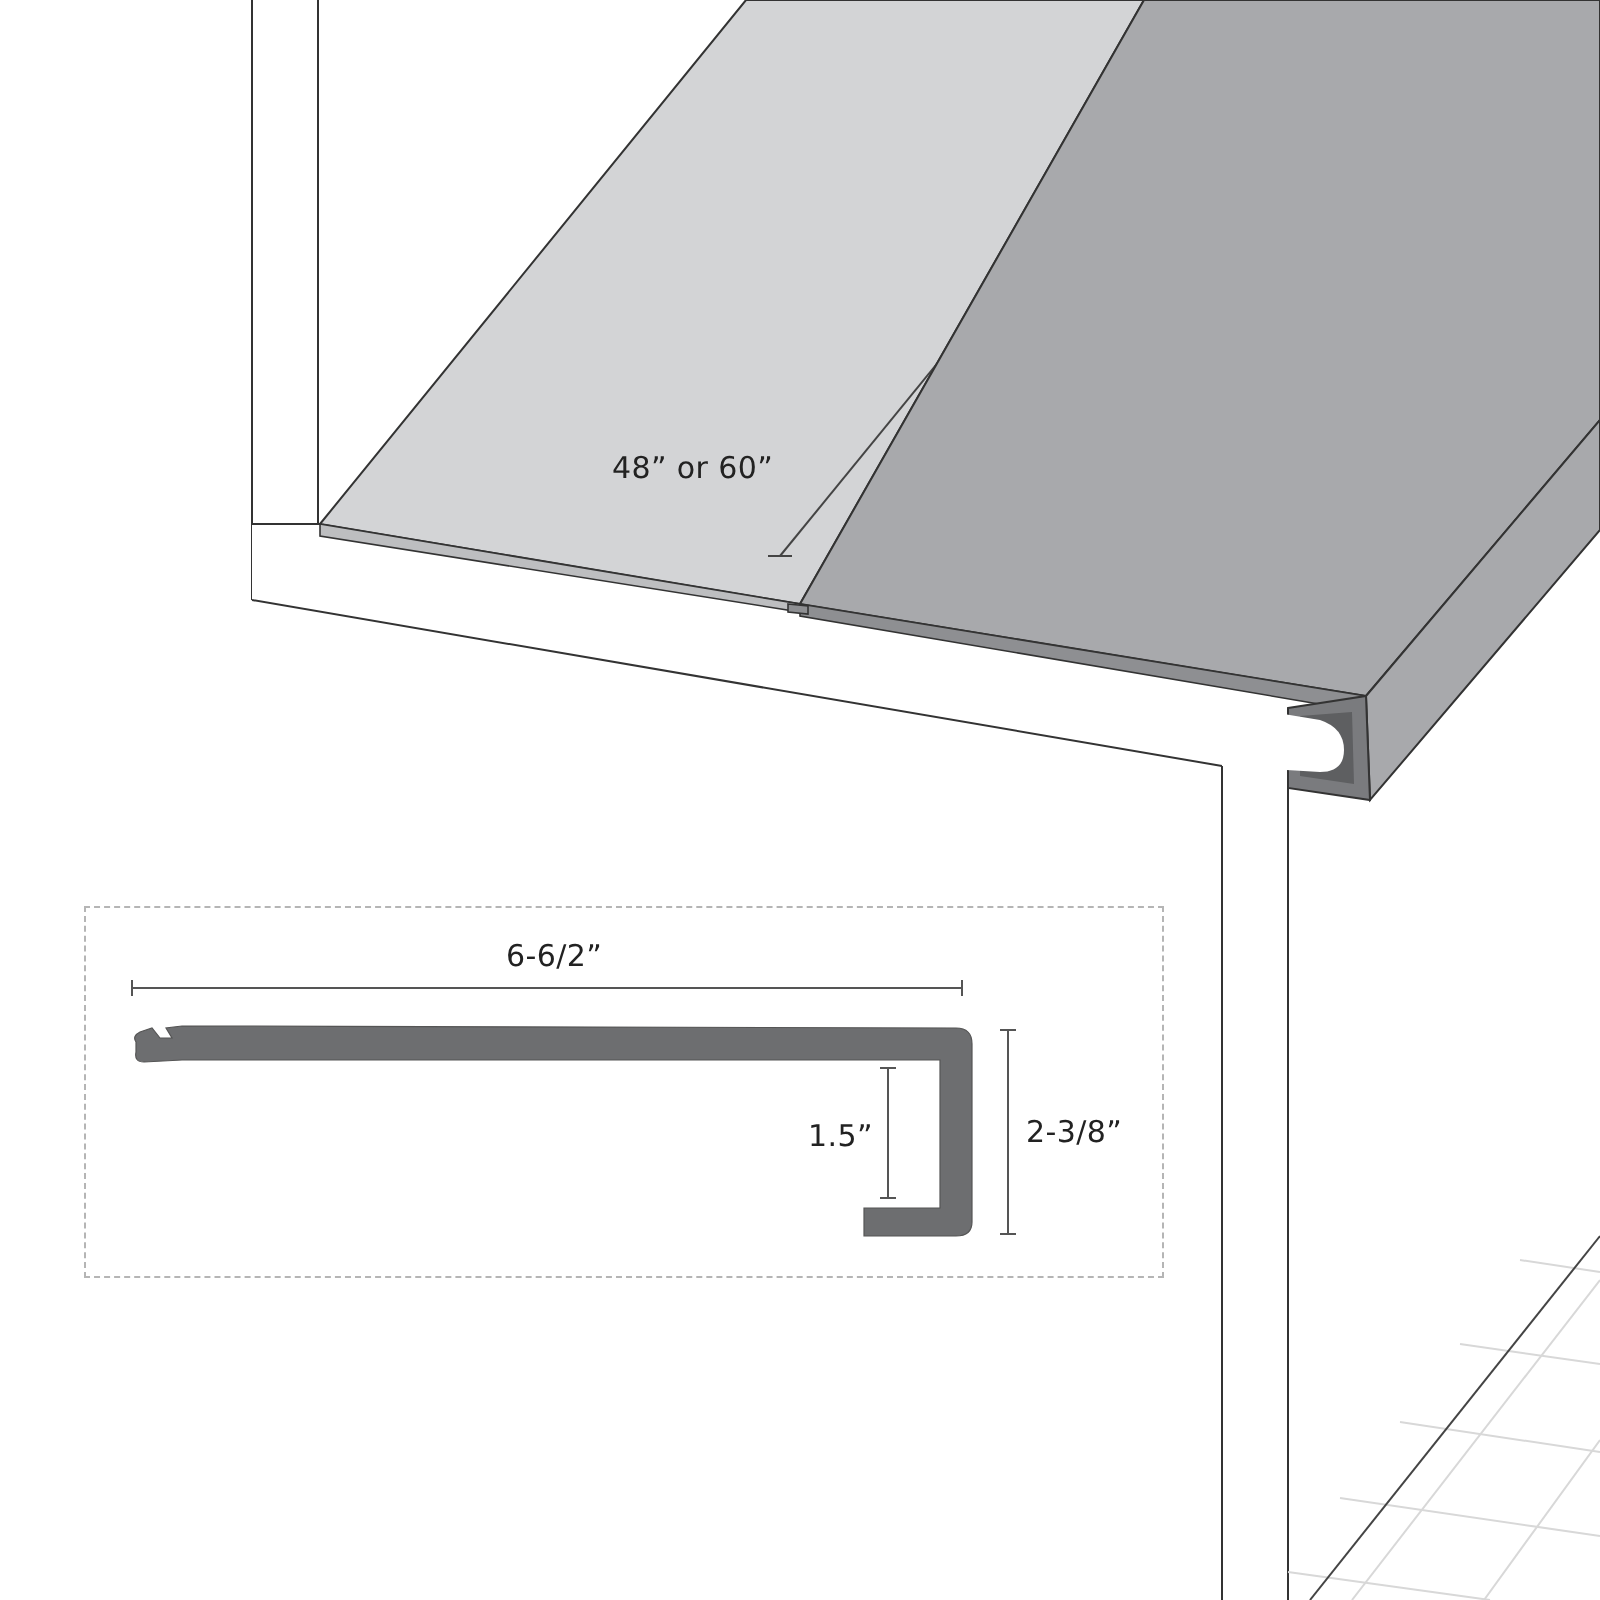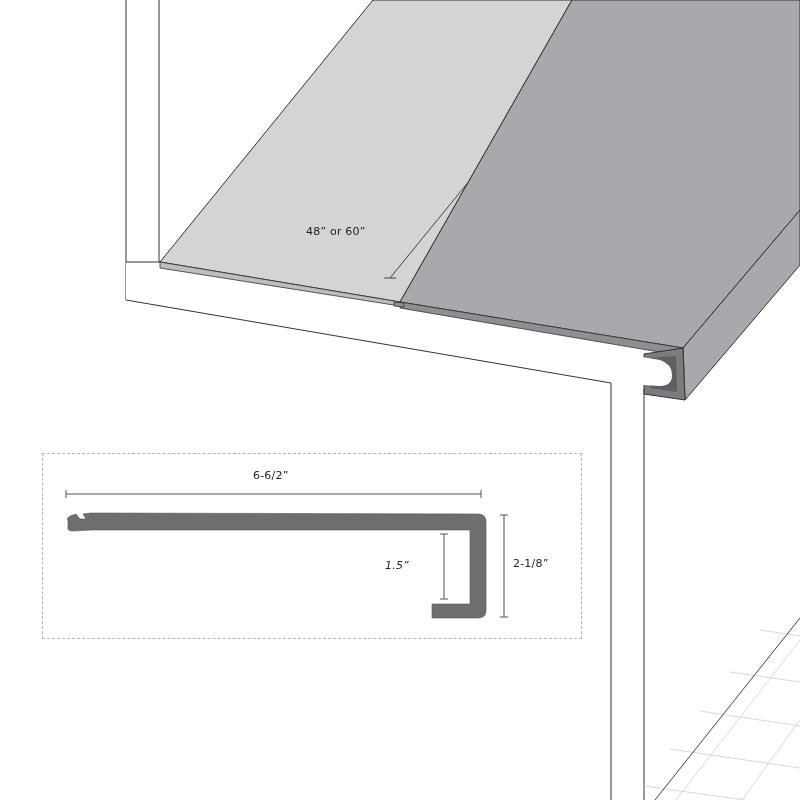--- a/index.html
+++ b/index.html
@@ -1,21 +1,21 @@
 <!DOCTYPE html>
 <html><head>
   <meta charset="utf-8">
   <style>
     html, body { margin: 0; padding: 0; background: #ffffff; }
     body { width: 800px; height: 800px; position: relative; overflow: hidden; font-family: "DejaVu Sans", sans-serif; }
     #scene { position: absolute; left: 0; top: 0; width: 800px; height: 800px; }
-    .label { position: absolute; font-family: "DejaVu Sans", sans-serif; font-size: 11px; color: #222222; white-space: nowrap; letter-spacing: 0.2px; }
+    .label { position: absolute; font-family: "DejaVu Sans", sans-serif; font-size: 15px; color: #222222; white-space: nowrap; letter-spacing: 0.2px; }
     #lbl-width { left: 306px; top: 225px; }
     #lbl-profile-width { left: 253px; top: 469px; }
-    #lbl-height-inner { left: 385px; top: 559px; font-style: italic; }
+    #lbl-height-inner { left: 404px; top: 559px; }
     #lbl-height-total { left: 513px; top: 557px; }
     .dash-box { position: absolute; left: 42px; top: 453px; width: 540px; height: 186px; border: 1px dashed #b5b5b5; box-sizing: border-box; }
   </style>
 </head>
 <body>
 
 <svg id="scene" width="800" height="800" viewBox="0 0 800 800" xmlns="http://www.w3.org/2000/svg">
 
   <g stroke="#333" stroke-width="1" fill="none">
     <line x1="126" y1="0" x2="126" y2="300"></line>
@@ -79,13 +79,13 @@
     <line x1="500" y1="515" x2="508" y2="515"></line>
     <line x1="500" y1="617" x2="508" y2="617"></line>
   </g>
 </svg>
 
 <div class="dash-box"></div>
 
 <div class="label" id="lbl-width">48” or 60”</div>
 <div class="label" id="lbl-profile-width">6-6/2”</div>
 <div class="label" id="lbl-height-inner">1.5”</div>
-<div class="label" id="lbl-height-total">2-1/8”</div>
+<div class="label" id="lbl-height-total">2-3/8”</div>
 
 </body></html>

